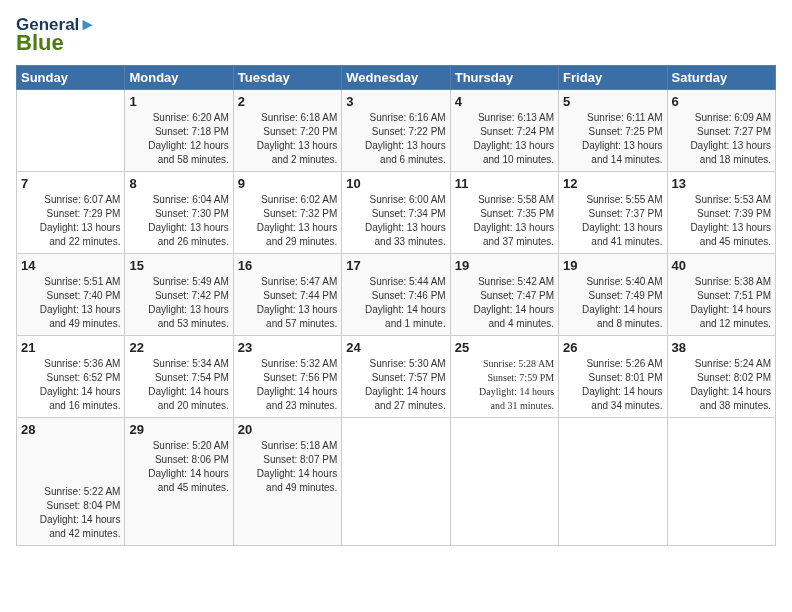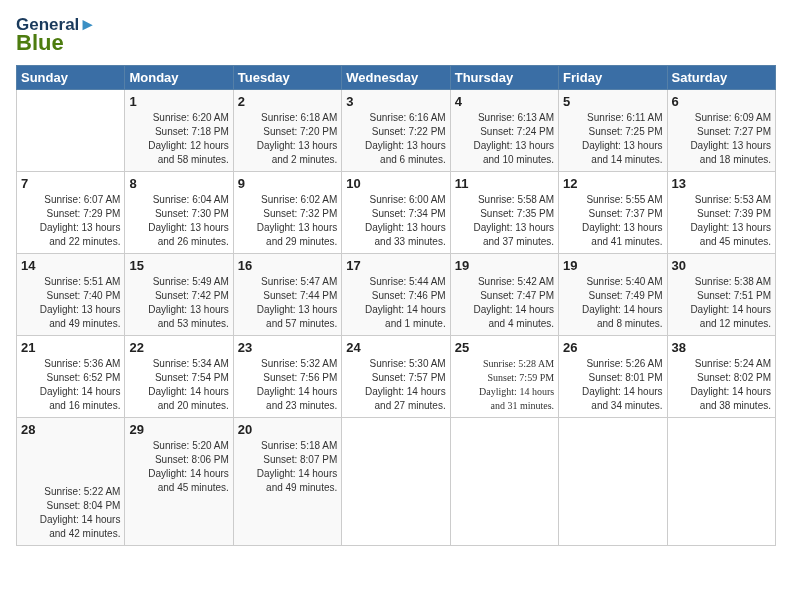--- a/index.html
+++ b/index.html
@@ -240,21 +240,21 @@
 and 4 minutes.</div>
         </td>
         <td>
           <span class="day-number">19</span>
           <div class="day-info" style="white-space: pre-line;">Sunrise: 5:40 AM
 Sunset: 7:49 PM
 Daylight: 14 hours
 and 8 minutes.</div>
         </td>
         <td>
-          <span class="day-number">30</span>
+          <span class="day-number">40</span>
           <div class="day-info" style="white-space: pre-line;">Sunrise: 5:38 AM
 Sunset: 7:51 PM
 Daylight: 14 hours
 and 12 minutes.</div>
         </td>
       </tr>
       <tr>
         <td>
           <span class="day-number">21</span>
           <div class="day-info" style="white-space: pre-line;">Sunrise: 5:36 AM

